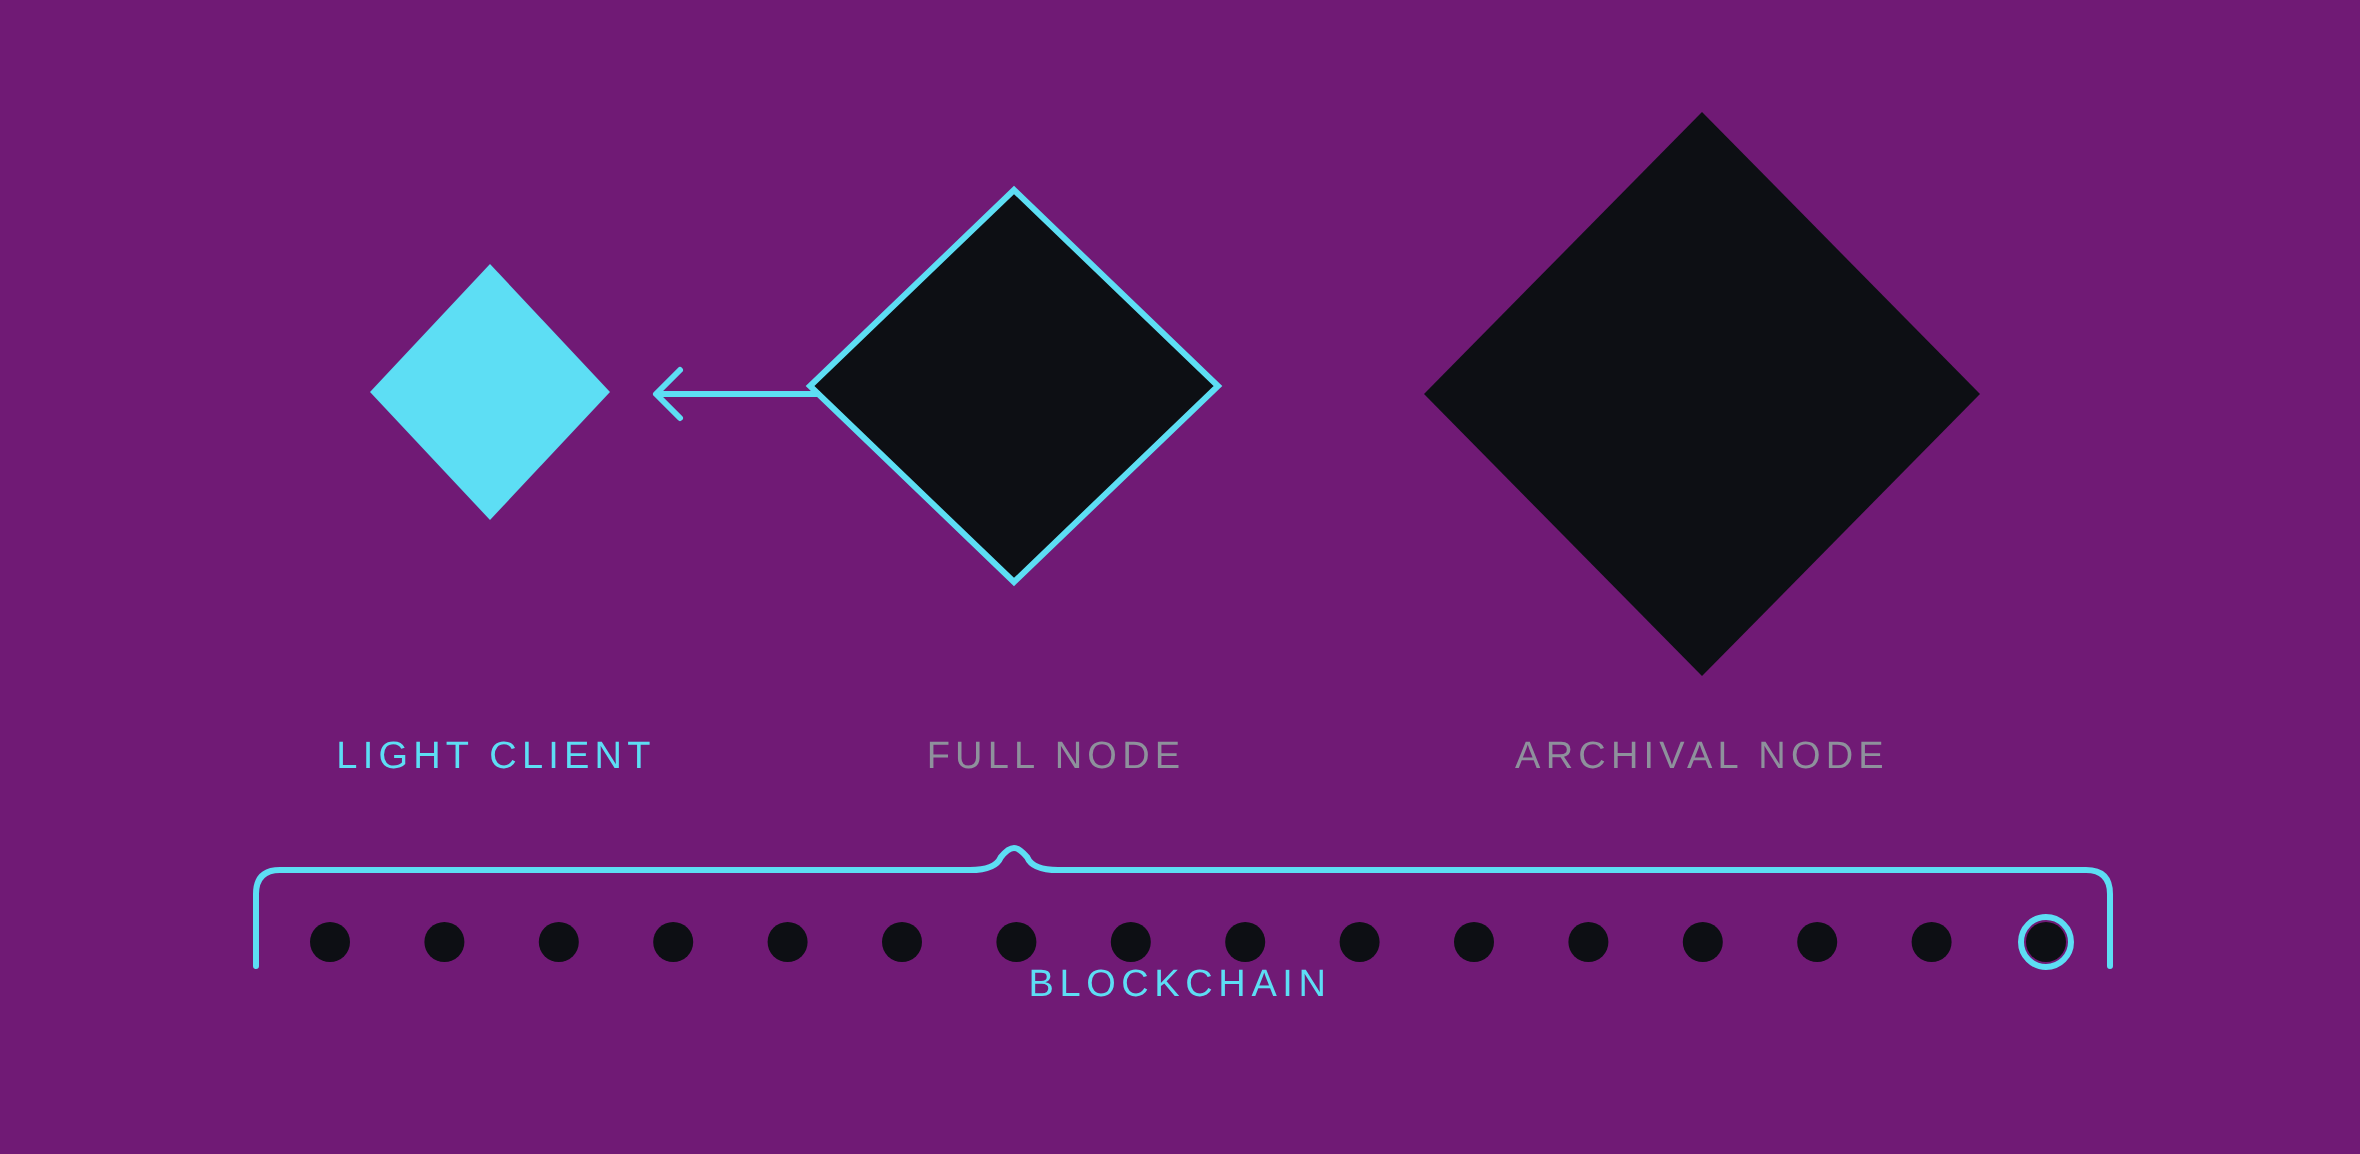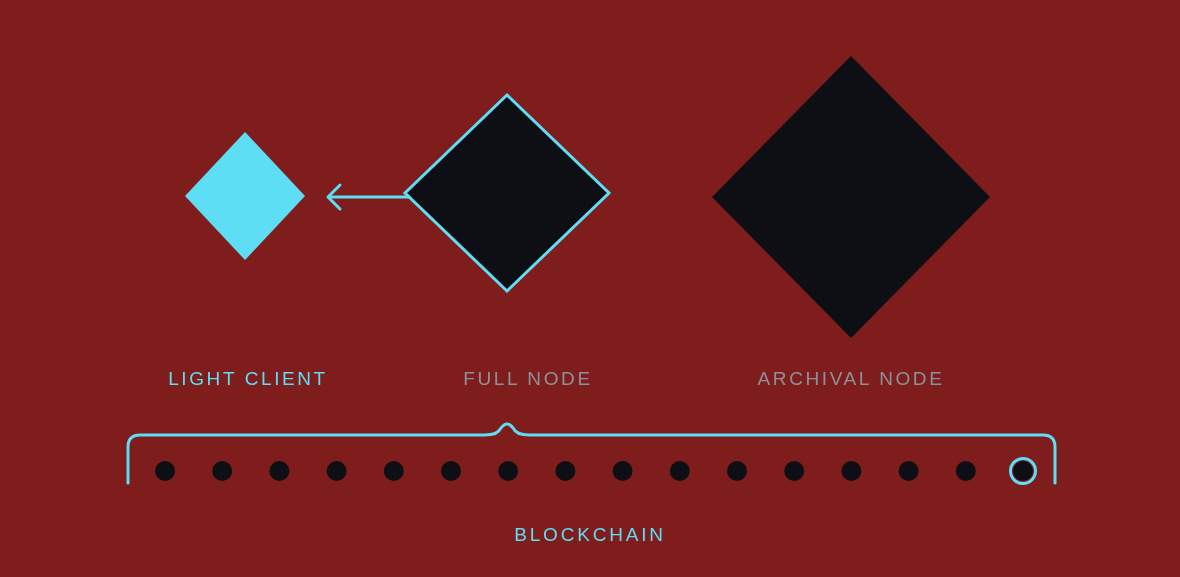--- a/index.html
+++ b/index.html
@@ -8,21 +8,21 @@
     padding: 0;
     background: #474b57;
   }
   body {
     font-family: "Liberation Sans", sans-serif;
   }
   #diagram-root {
     position: relative;
     width: 1180px;
     height: 577px;
-    background: #7f1d1d;
+    background: #701a75;
     overflow: hidden;
   }
   #diagram-canvas {
     position: absolute;
     left: 0;
     top: 0;
     width: 1180px;
     height: 577px;
     display: block;
   }
@@ -32,21 +32,21 @@
     font-size: 19px;
     font-weight: 500;
     letter-spacing: 2.6px;
     white-space: nowrap;
     transform: translateX(-50%);
     text-transform: uppercase;
   }
   .label-light   { left: 248px; top: 368px; color: #5ddef4; }
   .label-full    { left: 528px; top: 368px; color: #8e919c; }
   .label-archival{ left: 851px; top: 368px; color: #8e919c; }
-  .label-chain   { left: 590px; top: 524px; color: #5ddef4; font-size: 19px; letter-spacing: 2.8px; }
+  .label-chain   { left: 590px; top: 482px; color: #5ddef4; font-size: 19px; letter-spacing: 2.8px; }
 </style>
 </head>
 <body>
 
 <div id="diagram-root">
 
   <svg id="diagram-canvas" viewBox="0 0 1180 577">
 
     <g>
       <polygon id="shape-light-client" points="245,132 305,196 245,260 185,196" fill="#5ddef4" stroke="none"></polygon>

